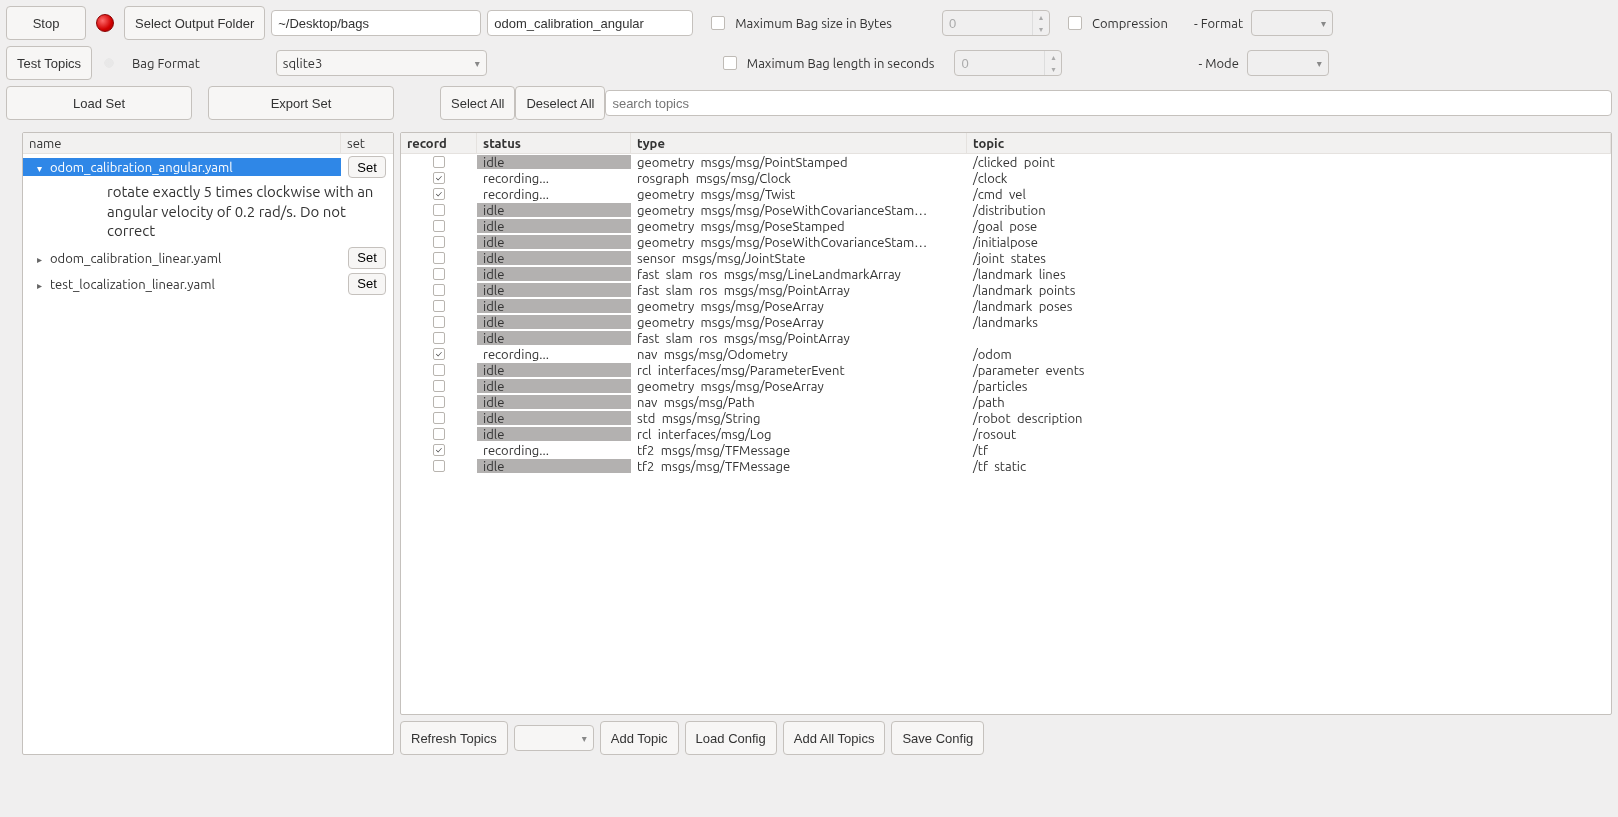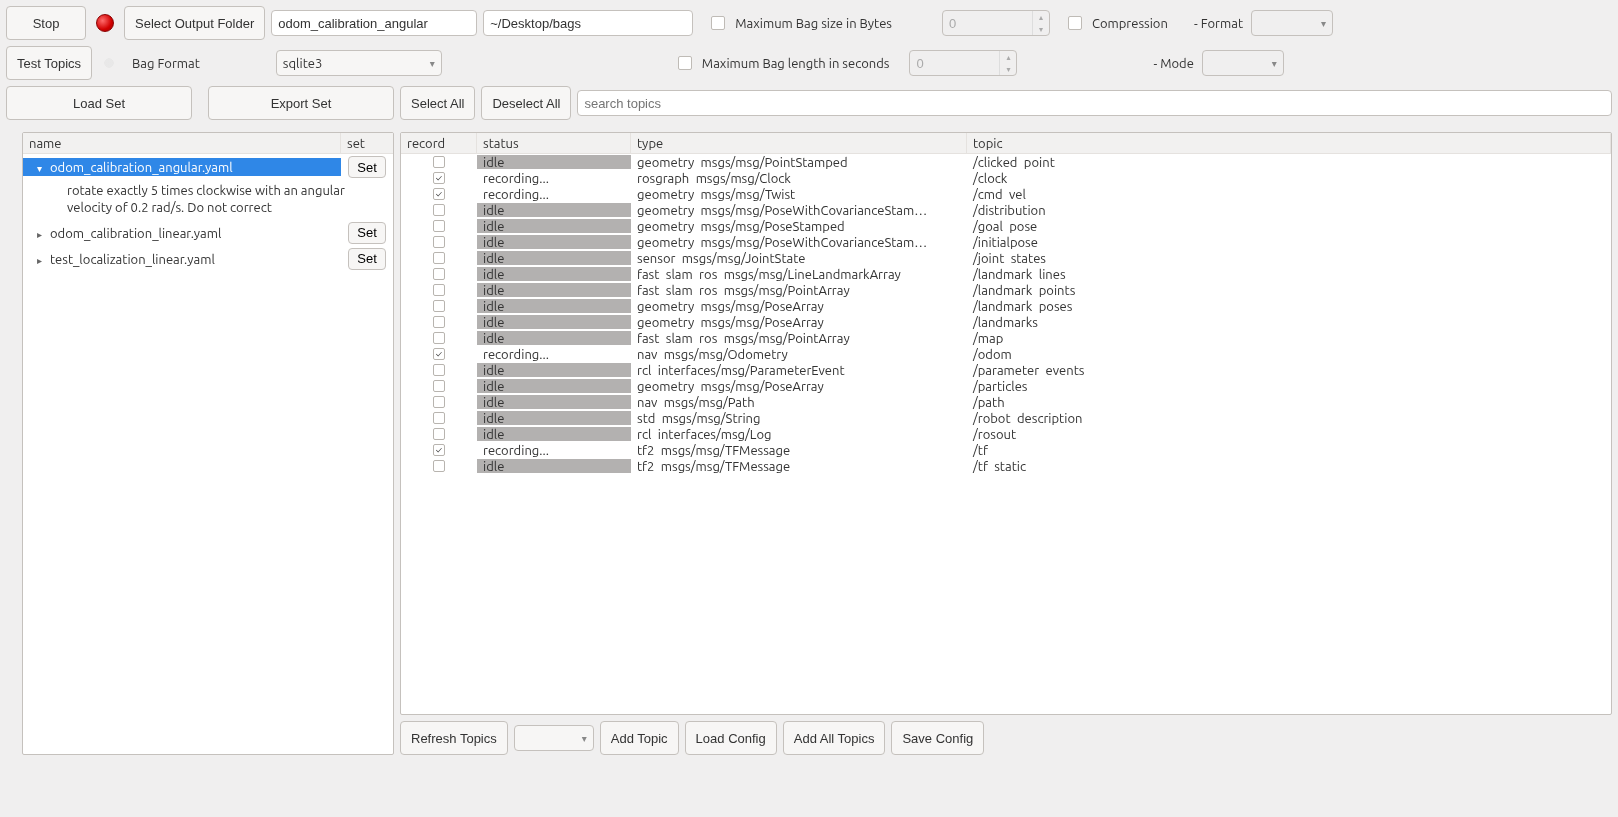--- a/index.html
+++ b/index.html
@@ -90,33 +90,33 @@
   .tree-header .th-name { flex:1; padding:3px 6px; border-right:1px solid #e5e2df; background:#f2f1f0;}
   .tree-header .th-set { width:52px; padding:3px 6px; background:#f2f1f0;}
   .tree-body { flex:1; overflow:auto; }
   .tree-item { display:flex; align-items:center; }
   .tree-item .ti-main { flex:1; padding: 2px 6px 2px 14px; }
   .tree-item .ti-set { width:52px; padding:2px; display:flex; justify-content:center;}
   .tree-item.selected .ti-main { background:#2f87e7; color:#fff; }
   .tree-item .arrow { display:inline-block; width:10px; }
   .tree-item .arrow.down::before { content:"▾"; font-size:10px; color:inherit;}
   .tree-item .arrow.right::before { content:"▸"; font-size:10px; color:#666;}
-  .tree-desc { padding:2px 6px 4px 44px; color:#333; font-size:13px; line-height:1.3;}
+  .tree-desc { padding:2px 6px 4px 44px; color:#333; font-size:15px; line-height:1.3;margin-left:40px;}
   .mini-btn {
     background:#f7f6f5; border:1px solid #c5c1bd; border-radius:4px; padding:2px 8px; font-size:13px; cursor:pointer; height:22px;
   }
 
   .right-col { flex:1; display:flex; flex-direction:column; }
-  .topic-toolbar { display:flex; gap:6px; align-items:center;}
+  .topic-toolbar { display:flex; align-items:center;margin-left:40px;}
   .topic-toolbar .search { flex:1; }
   .table-wrap {
     margin-top:6px; flex:1; background:#fff; border:1px solid #c5c1bd; border-radius:2px;
     display:flex; flex-direction:column; overflow:hidden;
   }
-  .tbl-header { display:flex; background:#f2f1f0; border-bottom:1px solid #e5e2df; }
+  .tbl-header { display:flex; background:#f2f1f0; border-bottom:1px solid #e5e2df;font-weight:bold; }
   .tbl-header > div { padding:3px 6px; border-right:1px solid #e5e2df; white-space:nowrap; overflow:hidden; text-overflow:ellipsis;}
   .col-record { width:76px; }
   .col-status { width:154px; }
   .col-type   { width:336px; }
   .col-topic  { flex:1; }
   .tbl-body { flex:1; overflow:auto; }
   .trow { display:flex; height:16px; align-items:center; font-size:13px; }
   .trow > div { padding:0 6px; white-space:nowrap; overflow:hidden; text-overflow:ellipsis; }
   .trow .col-record { display:flex; justify-content:center;}
   .status-idle { background:#b3b1b0; }
@@ -132,22 +132,22 @@
   .bottom-row2 { display:flex; gap:6px;}
   .bottom-row2 .btn { flex:1; }
 </style>
 </head>
 <body>
 
 <div class="row">
   <button class="btn" style="width:80px">Stop</button>
   <div class="record-indicator"></div>
   <button class="btn">Select Output Folder</button>
+  <input class="input-text" style="width: 210px;" value="~/Desktop/bags">
   <input class="input-text" style="width: 206px;" value="odom_calibration_angular">
-  <input class="input-text" style="width: 210px;" value="~/Desktop/bags">
   <span style="width:6px"></span>
   <span class="checkbox"></span>
   <span class="label">Maximum Bag size in Bytes</span>
   <span style="flex:0 0 36px"></span>
   <div class="spin-wrap disabled">
     <input disabled="" value="0" style="">
     <div class="spin-btns">
         <div>▴</div>
         <div>▾</div>
       </div>
@@ -161,21 +161,21 @@
       <span></span>
       <span class="chev">▾</span>
     </div>
 </div>
 
 <div class="row">
   <button class="btn">Test Topics</button>
   <div class="spinner-placeholder"></div>
   <span class="label" style="margin-left:6px">Bag Format</span>
   <span style="flex:0 0 62px"></span>
-  <div class="combo" style="width:166px">
+  <div class="combo" style="width:211px">
     <span>sqlite3</span>
     <span class="chev">▾</span>
   </div>
   <span style="flex:0 0 224px"></span>
   <span class="checkbox"></span>
   <span class="label">Maximum Bag length in seconds</span>
   <span style="width:6px"></span>
   <div class="spin-wrap disabled">
     <input disabled="" value="0" style="">
     <div class="spin-btns">
@@ -330,21 +330,20 @@
             <div class="col-status status-idle">idle</div>
             <div class="col-type">geometry_msgs/msg/PoseArray</div>
             <div class="col-topic">/landmarks</div>
           </div>
           <div class="trow">
             <div class="col-record">
               <span class="chk"></span>
             </div>
             <div class="col-status status-idle">idle</div>
             <div class="col-type">fast_slam_ros_msgs/msg/PointArray</div>
-            <div class="col-topic">/map</div>
           </div>
           <div class="trow">
             <div class="col-record">
               <span class="chk checked"></span>
             </div>
             <div class="col-status">recording...</div>
             <div class="col-type">nav_msgs/msg/Odometry</div>
             <div class="col-topic">/odom</div>
           </div>
           <div class="trow">

